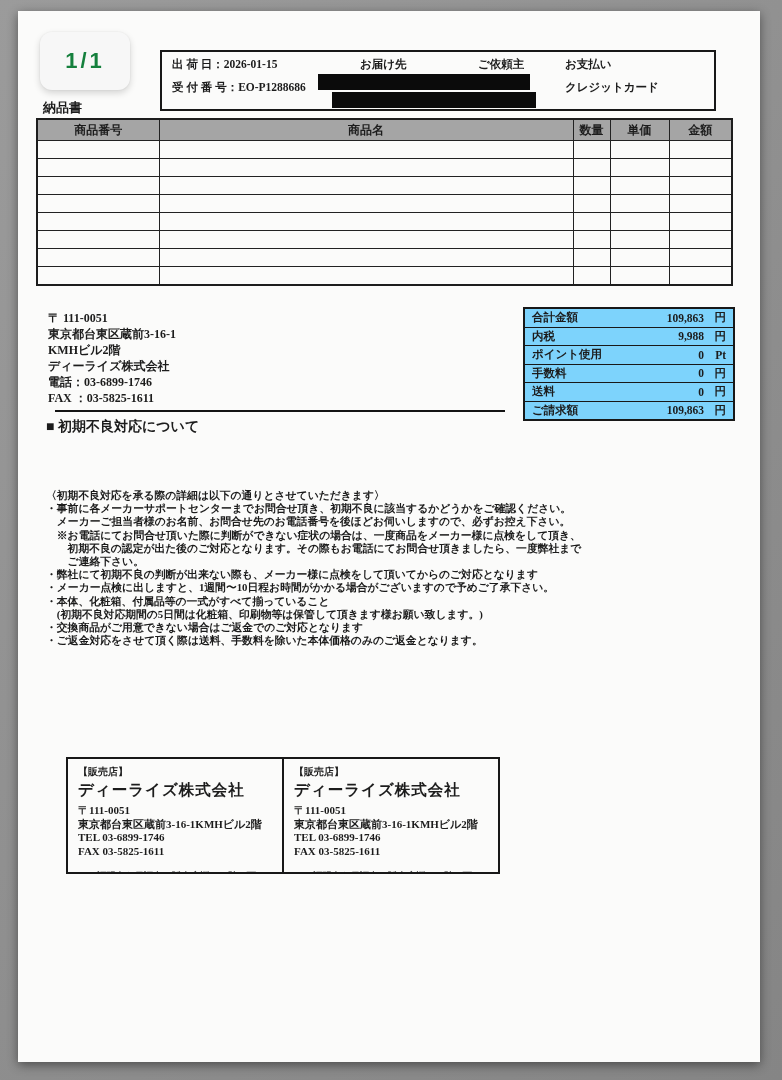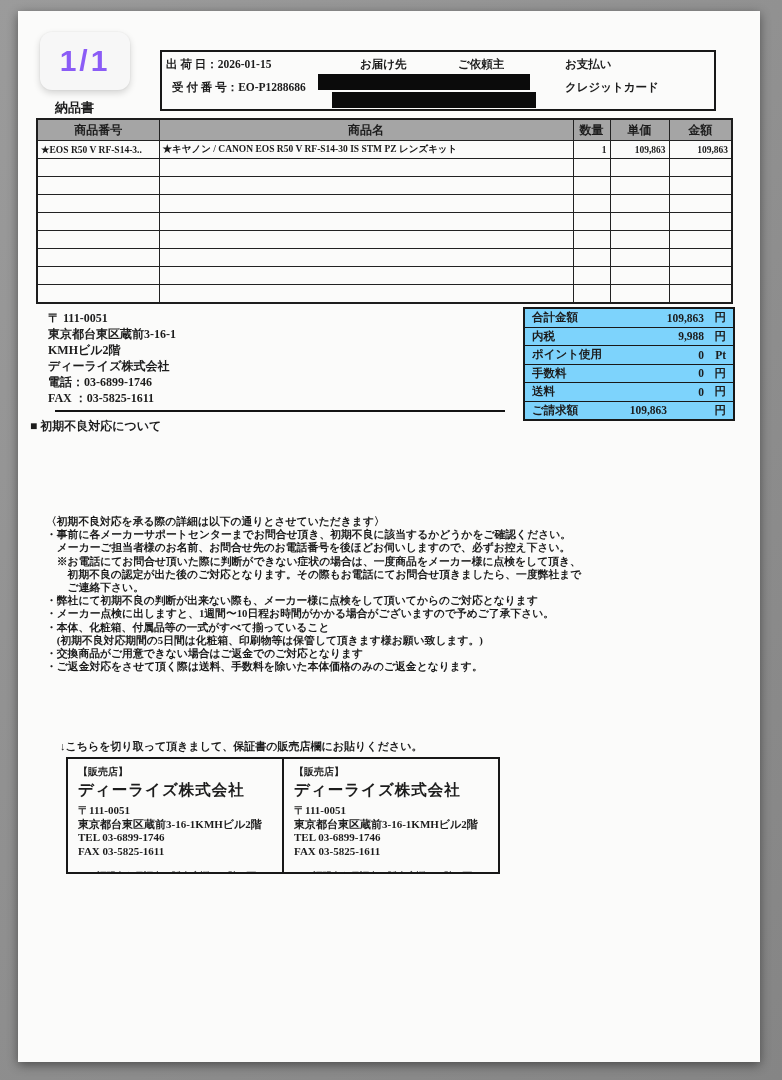--- a/index.html
+++ b/index.html
@@ -14,31 +14,31 @@
     background:#fbfbfa;box-shadow:0 3px 10px rgba(0,0,0,.45);
     font-weight:700;
   }
   
   .badge{
     position:absolute;left:22px;top:21px;width:90px;height:58px;
     background:#f7f7f7;border-radius:12px;
     box-shadow:0 3px 7px rgba(0,0,0,.16), 0 0 0 1px rgba(0,0,0,.02);
     display:flex;align-items:center;justify-content:center;
     font-family:"Liberation Sans","DejaVu Sans",sans-serif;
-    font-size:30px;font-weight:700;letter-spacing:3px;color:#8b5cf6;
+    font-size:22px;font-weight:700;letter-spacing:3px;color:#15803d;
   }
   
   .hdrbox{position:absolute;left:142px;top:39px;width:552px;height:57px;border:2px solid #181818;}
   .hdrbox .t{position:absolute;font-size:11.5px;white-space:nowrap;}
   .r1{top:5px;} .r2{top:28px;}
   .bar{position:absolute;background:#0b0b0b;}
   .bar1{left:156px;top:22px;width:212px;height:16px;}
   .bar2{left:170px;top:40px;width:204px;height:16px;}
   
-  .doctitle{position:absolute;left:37px;top:88px;font-size:13px;}
+  .doctitle{position:absolute;left:25px;top:88px;font-size:13px;}
   
   table.items{
     position:absolute;left:18px;top:107px;width:695px;
     border-collapse:collapse;table-layout:fixed;
     border:2px solid #1d1d1d;
   }
   table.items th{
     background:#a5a5a5;border:1px solid #222;height:20px;
     font-size:12px;font-weight:700;text-align:center;padding:0;
   }
@@ -48,52 +48,52 @@
   }
   td.c-code{font-size:8.5px;}
   td.num{text-align:right;}
   td.qty{padding-right:9px;}
   
   .seller{position:absolute;left:30px;top:299px;font-size:12px;line-height:16px;white-space:nowrap;}
   .seller div{height:16px;}
   
   .totals{position:absolute;left:505px;top:296px;width:208px;border:2px solid #181818;background:#7dd3fc;}
   .totals .trow{display:flex;align-items:center;height:17.5px;border-bottom:1.5px solid #181818;padding:0 7px;font-size:11.5px;}
-  .totals .trow:last-child{border-bottom:none;gap:37px;}
+  .totals .trow:last-child{border-bottom:none;}
   .totals .tl{white-space:nowrap;}
   .totals .tv{flex:1;text-align:right;}
   .totals .tu{width:22px;text-align:right;}
   
   .sepline{position:absolute;left:37px;top:399px;width:450px;border-top:2px solid #141414;}
   
-  .sectitle{position:absolute;left:12px;top:407px;font-size:12px;}
+  .sectitle{position:absolute;left:28px;top:407px;font-size:14px;}
   .intro{position:absolute;left:28px;top:434px;font-size:11.5px;line-height:15px;white-space:pre-line;}
-  .details{position:absolute;left:28px;top:504px;font-size:10.8px;line-height:13.2px;white-space:pre-line;}
+  .details{position:absolute;left:28px;top:478px;font-size:10.8px;line-height:13.2px;white-space:pre-line;}
   .exclusions{position:absolute;left:28px;top:638px;font-size:11.5px;line-height:15px;white-space:pre-line;}
   .cutnote{position:absolute;left:42px;top:728px;font-size:11px;}
   
   .certwrap{position:absolute;left:48px;top:746px;width:430px;height:113px;border:2px solid #181818;display:flex;background:#fbfbfa;}
   .certbox{flex:1;padding:6px 10px 0 10px;overflow:hidden;}
   .certbox.first{border-right:2px solid #181818;}
   .cert-store{font-size:10px;}
   .cert-company{font-size:15.5px;letter-spacing:1px;margin:1px 0 3px 0;}
   .cert-line{font-size:11px;line-height:13.5px;white-space:nowrap;}
   .cert-note{font-size:9.3px;margin-top:12px;white-space:nowrap;}
 </style>
 </head>
 <body>
 
 <div class="paper">
 
   <div class="badge">1/1</div>
 
   <div class="hdrbox">
-    <span class="t r1" style="left:4px;"><span>出 荷 日</span><span>：</span><span>2026-01-15</span></span>
+    <span class="t r1" style="left:10px;"><span>出 荷 日</span><span>：</span><span>2026-01-15</span></span>
     <span class="t r1" style="left:198px;">お届け先</span>
-    <span class="t r1" style="left:296px;">ご依頼主</span>
+    <span class="t r1" style="left:316px;">ご依頼主</span>
     <span class="t r1" style="left:403px;">お支払い</span>
     <span class="t r2" style="left:10px;"><span>受 付 番 号</span><span>：</span><span>EO-P1288686</span></span>
     <span class="t r2" style="left:403px;">クレジットカード</span>
     <div class="bar bar1"></div>
     <div class="bar bar2"></div>
   </div>
 
   <div class="doctitle">納品書</div>
 
   <table class="items">
@@ -107,27 +107,20 @@
     <thead>
       <tr>
         <th>商品番号</th>
         <th>商品名</th>
         <th>数量</th>
         <th>単価</th>
         <th>金額</th>
       </tr>
     </thead>
     <tbody>
-      <tr>
-        <td class="c-code">★EOS R50 V RF-S14-3..</td>
-        <td>★キヤノン / CANON EOS R50 V RF-S14-30 IS STM PZ レンズキット</td>
-        <td class="num qty">1</td>
-        <td class="num">109,863</td>
-        <td class="num">109,863</td>
-      </tr>
       <tr>
           <td></td>
           <td></td>
           <td></td>
           <td></td>
           <td></td>
         </tr>
       <tr>
           <td></td>
           <td></td>
@@ -231,21 +224,20 @@
 　※お電話にてお問合せ頂いた際に判断ができない症状の場合は、一度商品をメーカー様に点検をして頂き、
 　　初期不良の認定が出た後のご対応となります。その際もお電話にてお問合せ頂きましたら、一度弊社まで
 　　ご連絡下さい。
 ・弊社にて初期不良の判断が出来ない際も、メーカー様に点検をして頂いてからのご対応となります
 ・メーカー点検に出しますと、1週間〜10日程お時間がかかる場合がございますので予めご了承下さい。
 ・本体、化粧箱、付属品等の一式がすべて揃っていること
 　(初期不良対応期間の5日間は化粧箱、印刷物等は保管して頂きます様お願い致します。)
 ・交換商品がご用意できない場合はご返金でのご対応となります
 ・ご返金対応をさせて頂く際は送料、手数料を除いた本体価格のみのご返金となります。</div>
 
-  <div class="cutnote">↓こちらを切り取って頂きまして、保証書の販売店欄にお貼りください。</div>
 
   <div class="certwrap">
     <div class="certbox first">
       <div class="cert-store">【販売店】</div>
       <div class="cert-company">ディーライズ株式会社</div>
       <div class="cert-line">〒111-0051</div>
       <div class="cert-line">東京都台東区蔵前3-16-1KMHビル2階</div>
       <div class="cert-line">TEL 03-6899-1746</div>
       <div class="cert-line">FAX 03-5825-1611</div>
       <div class="cert-note">この証明書を保証書の販売店欄にお貼り下さい。</div>

